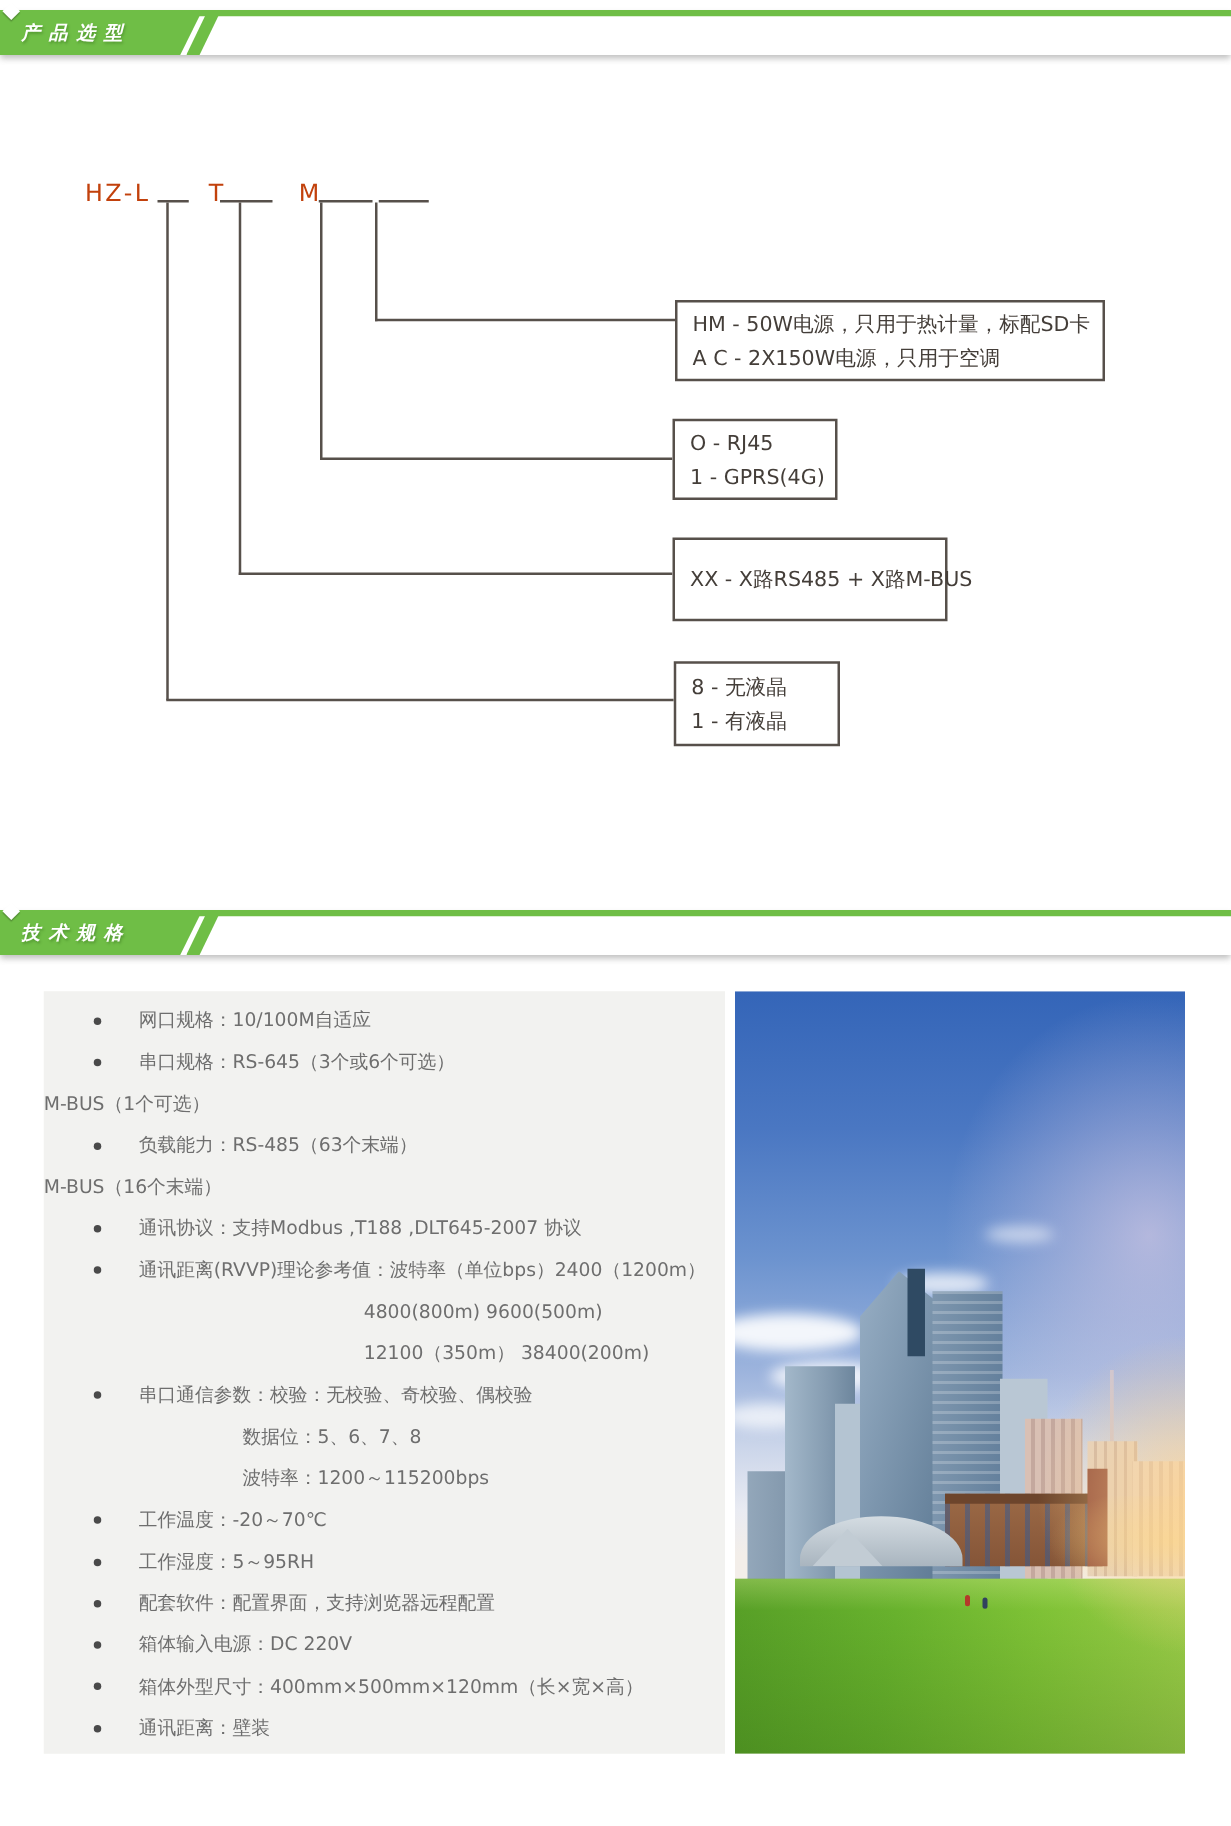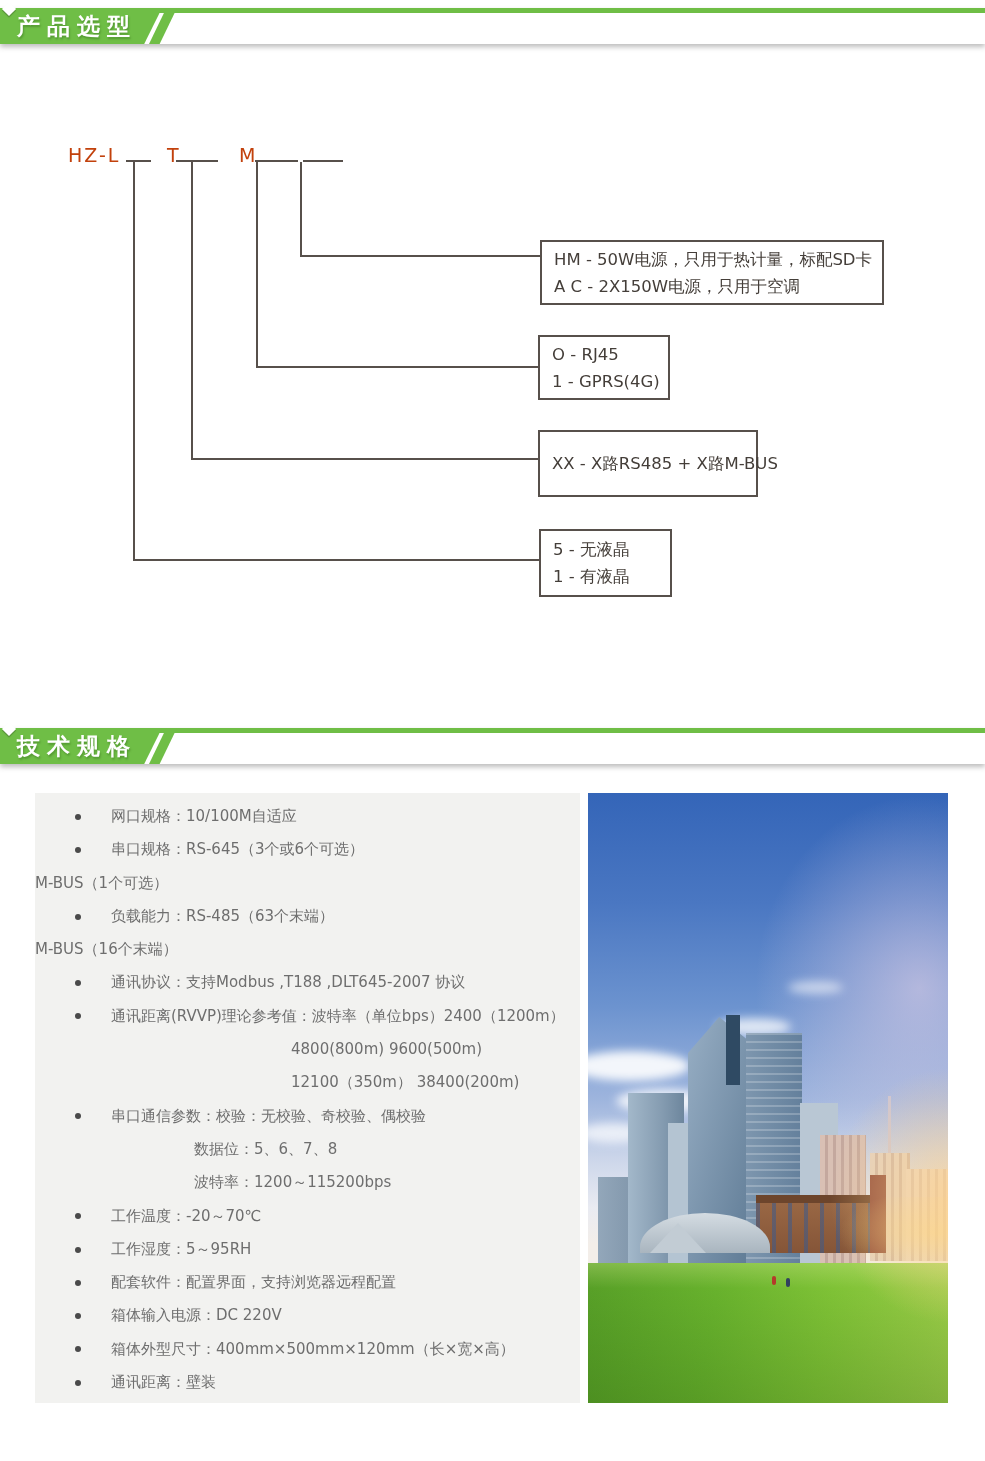--- a/index.html
+++ b/index.html
@@ -11,21 +11,21 @@
                   box-shadow:0 3px 5px rgba(110,110,110,.45);}
   #hdr1{top:8px;} #hdr2{top:728px;}
   .hdr-strip{position:absolute;top:0;left:0;width:100%;height:5px;background:#6fbe46;}
   .hdr-banner{position:absolute;top:0;left:0;width:162px;height:36px;background:#6fbe46;
               -webkit-clip-path:polygon(0 0,100% 0,89% 100%,0 100%);
               clip-path:polygon(0 0,100% 0,89% 100%,0 100%);}
   .hdr-slash{position:absolute;top:0;left:149px;width:28px;height:36px;background:#6fbe46;
              -webkit-clip-path:polygon(62% 0,100% 0,38% 100%,0 100%);
              clip-path:polygon(62% 0,100% 0,38% 100%,0 100%);}
   .hdr-title{position:absolute;top:0;left:17px;height:28px;line-height:36px;color:#fff;
-             font-size:23px;font-weight:bold;letter-spacing:7px;
+             font-size:15px;font-weight:bold;font-style:italic;letter-spacing:7px;
              text-shadow:1px 2px 2px rgba(35,85,15,.35);white-space:nowrap;}
   .hdr-diamond{position:absolute;top:-4px;left:4px;width:10px;height:10px;background:#fff;
                transform:rotate(45deg);box-shadow:1px 1px 1px rgba(0,0,0,.25);}
 
   
   .model-part{position:absolute;top:144px;font-size:19px;color:#c2410c;letter-spacing:2px;}
   .dline{position:absolute;background:#57504b;}
   .dbox{position:absolute;border:2px solid #57504b;background:#fff;color:#443e39;
         font-size:16.5px;line-height:27px;display:flex;flex-direction:column;
         justify-content:center;padding:0 12px;box-sizing:border-box;white-space:nowrap;}
@@ -145,21 +145,21 @@
     <div>A C - 2X150W电源，只用于空调</div>
   </div>
   <div class="dbox" style="left:538px;top:335px;width:132px;height:65px;">
     <div>O - RJ45</div>
     <div>1 - GPRS(4G)</div>
   </div>
   <div class="dbox" style="left:538px;top:430px;width:220px;height:67px;">
     <div>XX - X路RS485 + X路M-BUS</div>
   </div>
   <div class="dbox" style="left:539px;top:529px;width:133px;height:68px;">
-    <div>5 - 无液晶</div>
+    <div>8 - 无液晶</div>
     <div>1 - 有液晶</div>
   </div>
 
   <div class="section-header" id="hdr2">
     <div class="hdr-strip"></div>
     <div class="hdr-banner"></div>
     <div class="hdr-slash"></div>
     <div class="hdr-diamond"></div>
     <div class="hdr-title">技术规格</div>
   </div>

